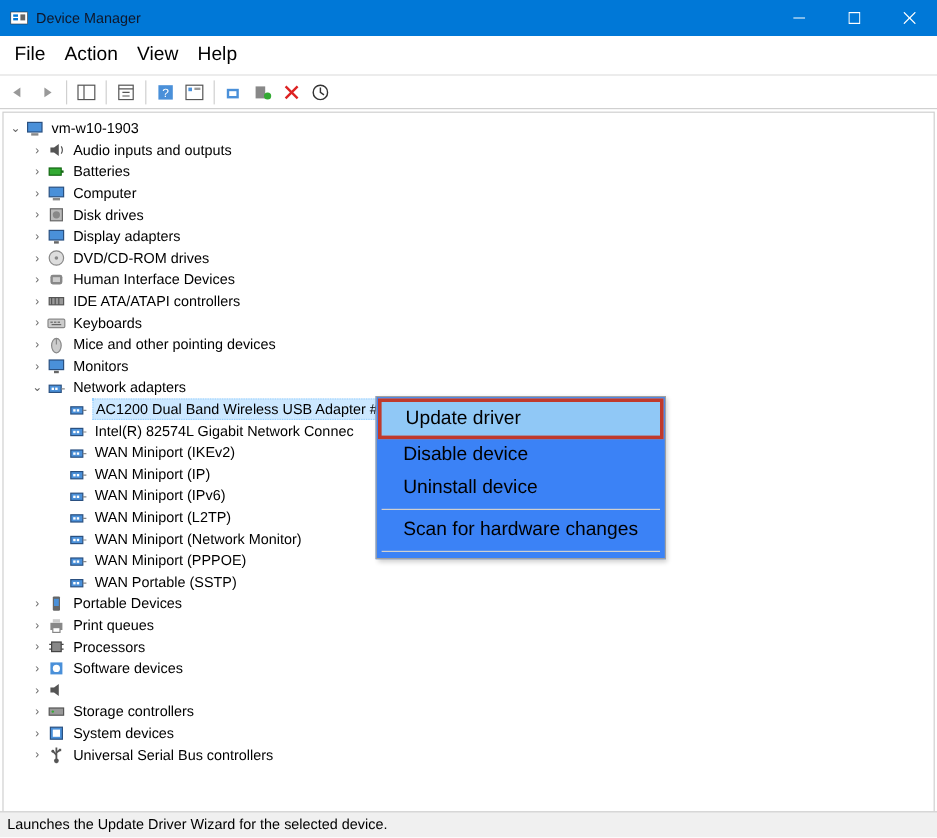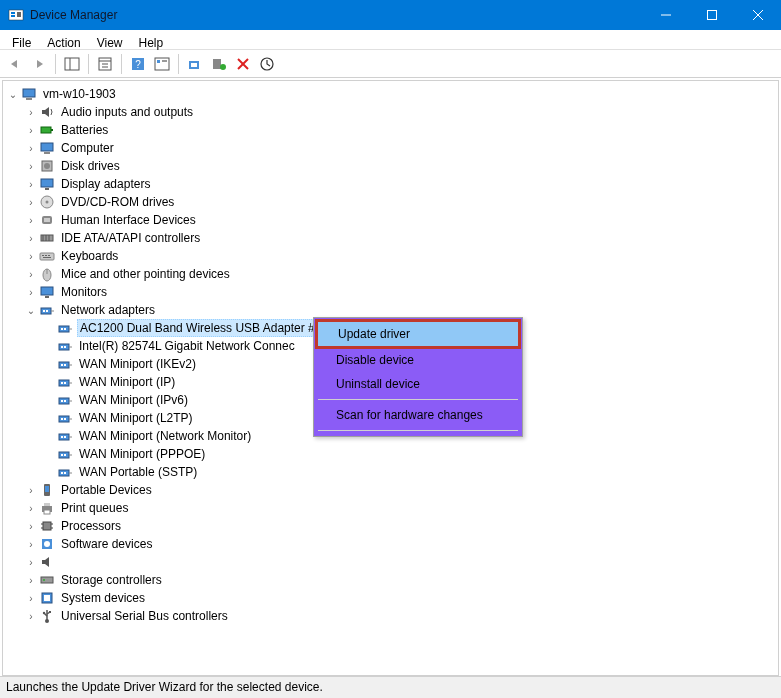--- a/index.html
+++ b/index.html
@@ -2,34 +2,34 @@
 <html><head>
 <meta charset="utf-8">
 <style>
 * { box-sizing: border-box; margin: 0; padding: 0; }
 body { font-family: "Segoe UI", Tahoma, sans-serif; font-size: 12px; background: #fff; width: 781px; height: 698px; overflow: hidden; position: relative; }
 .titlebar { background: #0078d7; color: #0f172a; height: 30px; display: flex; align-items: center; padding: 0 0 0 8px; }
 .titlebar-icon { width: 16px; height: 16px; margin-right: 6px; }
 .titlebar-text { font-size: 12px; flex: 1; }
 .titlebar-controls { display: flex; height: 100%; }
 .titlebar-btn { width: 46px; display: flex; align-items: center; justify-content: center; color: #fff; }
-.menubar { height: 20px; display: flex; align-items: flex-start; padding: 4px 4px; border-bottom: 1px solid #e0e0e0; font-size: 12px; }
+.menubar { height: 20px; display: flex; align-items: center; padding: 16px 4px; border-bottom: 1px solid #e0e0e0; font-size: 16px; }
 .menubar span { padding: 2px 8px; }
 .toolbar { height: 28px; display: flex; align-items: center; padding: 2px 4px; border-bottom: 1px solid #d0d0d0; gap: 2px; }
 .tb-btn { width: 22px; height: 22px; display: flex; align-items: center; justify-content: center; border: 1px solid transparent; }
 .tb-sep { width: 1px; height: 20px; background: #d0d0d0; margin: 0 3px; }
 .content { position: relative; height: 596px; overflow: auto; padding: 4px 2px; border: 1px solid #d0d0d0; margin: 2px; }
 .tree { font-size: 12px; }
 .tree-row { display: flex; align-items: center; height: 18px; white-space: nowrap; }
 .expander { width: 12px; height: 12px; display: flex; align-items: center; justify-content: center; margin-right: 2px; font-size: 10px; color: #666; }
 .node-icon { width: 16px; height: 16px; margin-right: 4px; display: flex; align-items: center; justify-content: center; }
 .node-label { padding: 1px 2px; }
 .node-label.selected { background: #cce8ff; border: 1px dotted #99d1ff; }
 .indent { display: inline-block; }
-.context-menu { position: absolute; background: #8b5cf6; border: 1px solid #a0a0a0; box-shadow: 2px 2px 4px rgba(0,0,0,0.2); font-size: 12px; min-width: 210px; padding: 2px; }
+.context-menu { position: absolute; background: #3b82f6; border: 1px solid #a0a0a0; box-shadow: 2px 2px 4px rgba(0,0,0,0.2); font-size: 16px; min-width: 210px; padding: 2px; }
 .ctx-item { padding: 5px 20px; }
 .ctx-item.highlight { background: #90c8f6; border: 3px solid #c0392b; margin: -1px; }
 .ctx-item.bold { font-weight: bold; }
 .ctx-sep { height: 1px; background: #d0d0d0; margin: 3px 2px; }
 .statusbar { position: absolute; bottom: 0; left: 0; right: 0; height: 22px; border-top: 1px solid #d0d0d0; padding: 3px 6px; font-size: 12px; background: #f0f0f0; }
 svg { display: block; }
 </style>
 </head>
 <body>
 

